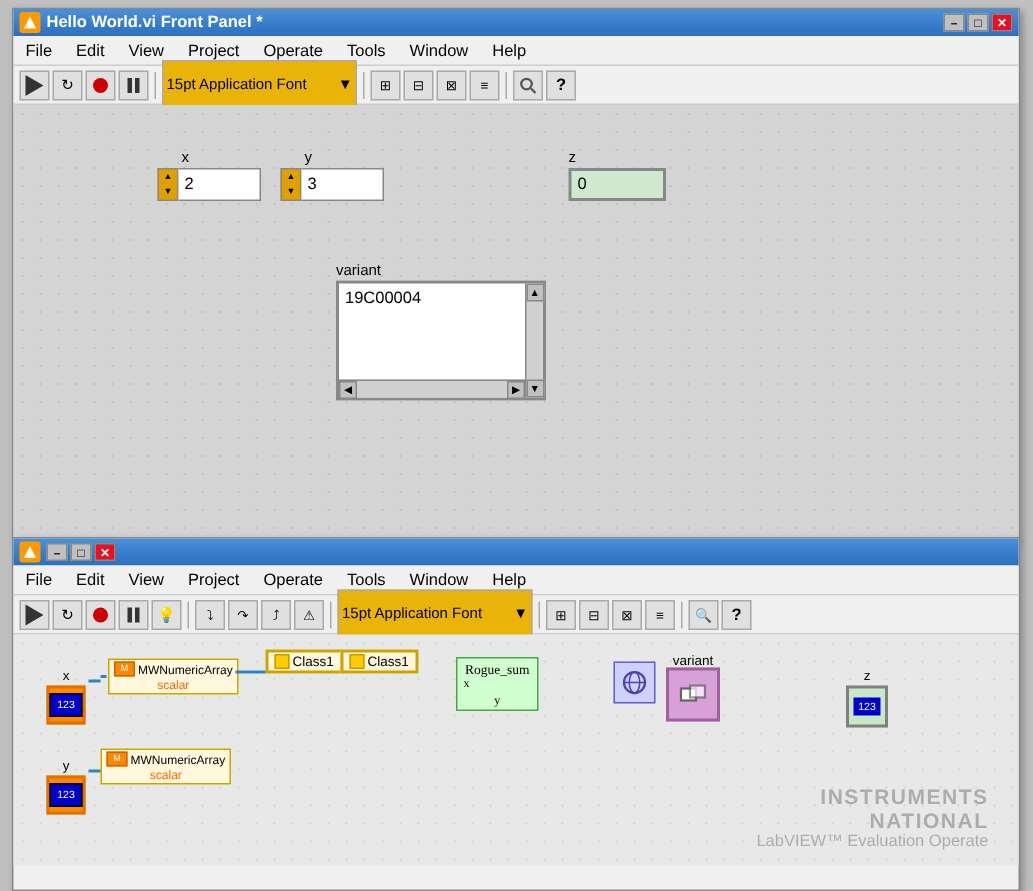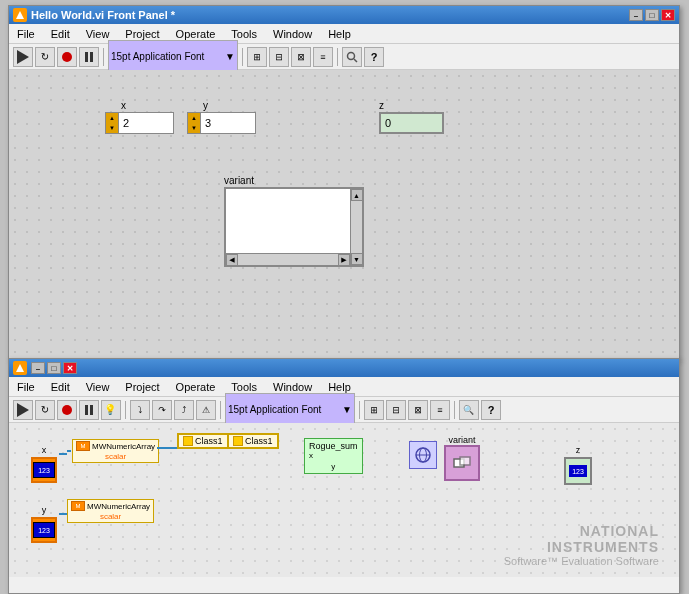--- a/index.html
+++ b/index.html
@@ -112,21 +112,21 @@
     .toolbar-separator {
       width: 1px;
       height: 18px;
       background: #aaa;
       margin: 0 2px;
     }
 
     .font-dropdown {
       height: 33px;
       width: 130px;
-      background: #c4b5fd;
+      background: #eab308;
       border: 1px solid #aaa;
       font-size: 10px;
       padding: 0 2px;
       display: flex;
       align-items: center;
       justify-content: space-between;
       cursor: pointer;
     }
 
     .search-box {
@@ -500,20 +500,21 @@
     </div>
 
     <div class="z-indicator" style="left: 370px; top: 30px;">
       <div class="z-label">z</div>
       <div class="z-value">0</div>
     </div>
 
     <div class="variant-control" style="left: 215px; top: 105px;">
       <div class="variant-label">variant</div>
       <div class="variant-box">
+        <div class="variant-value">19C00004</div>
 
         <div class="variant-scrollbar-v">
           <div class="scroll-btn">▲</div>
           <div style="flex:1; background:#e0e0e0;"></div>
           <div class="scroll-btn">▼</div>
         </div>
 
         <div class="variant-scrollbar-h">
           <div class="scroll-btn">◀</div>
           <div style="flex:1; background:#e0e0e0;"></div>
@@ -631,21 +632,21 @@
 
     <div style="position:absolute; left:168px; top:10px;">
       <div class="class-block">
         <div style="display:flex; align-items:center; gap:2px;">
           <div style="width:10px; height:10px; background:#ffcc00; border:1px solid #cc9900;"></div>
           <span>Class1</span>
         </div>
       </div>
     </div>
 
-    <div style="position:absolute; left:295px; top:15px;">
+    <div style="position:absolute; left:295px; top:15px;font-family:Liberation Serif, serif;">
       <div class="rogue-sum-block">
         <div>Rogue_sum</div>
         <div style="display:flex; justify-content:space-between; font-size:8px;">
           <span>x</span>
         </div>
         <div style="font-size:8px; margin-top:2px;">
           <span>y</span>
         </div>
       </div>
     </div>
@@ -684,19 +685,19 @@
       <div style="width:28px; height:28px; background:#c8e8c8; border:2px solid #808080; display:flex; align-items:center; justify-content:center;">
         <div style="width:18px; height:12px; background:#0000cc; color:white; font-size:7px; display:flex; align-items:center; justify-content:center;">123</div>
       </div>
     </div>
 
     <div style="position:absolute; left:50px; top:30px; width:8px; height:2px; background:#2e86c1;"></div>
     <div style="position:absolute; left:50px; top:90px; width:8px; height:2px; background:#2e86c1;"></div>
     <div style="position:absolute; left:148px; top:24px; width:20px; height:2px; background:#2e86c1;"></div>
 
     <div class="watermark">
+      <div class="watermark-line1">INSTRUMENTS</div>
       <div class="watermark-line1">NATIONAL</div>
-      <div class="watermark-line1">INSTRUMENTS</div>
-      <div class="watermark-line2">Software™ Evaluation Software</div>
+      <div class="watermark-line2">LabVIEW™ Evaluation Operate</div>
     </div>
   </div>
 
 </div>
 
 </body></html>

